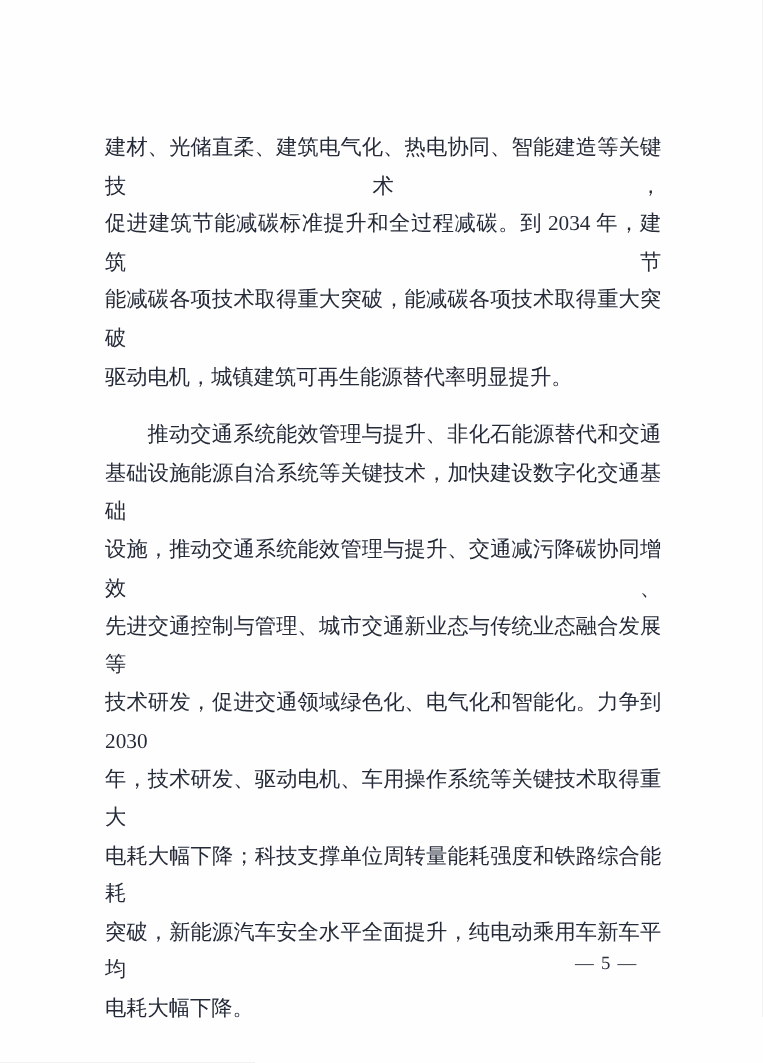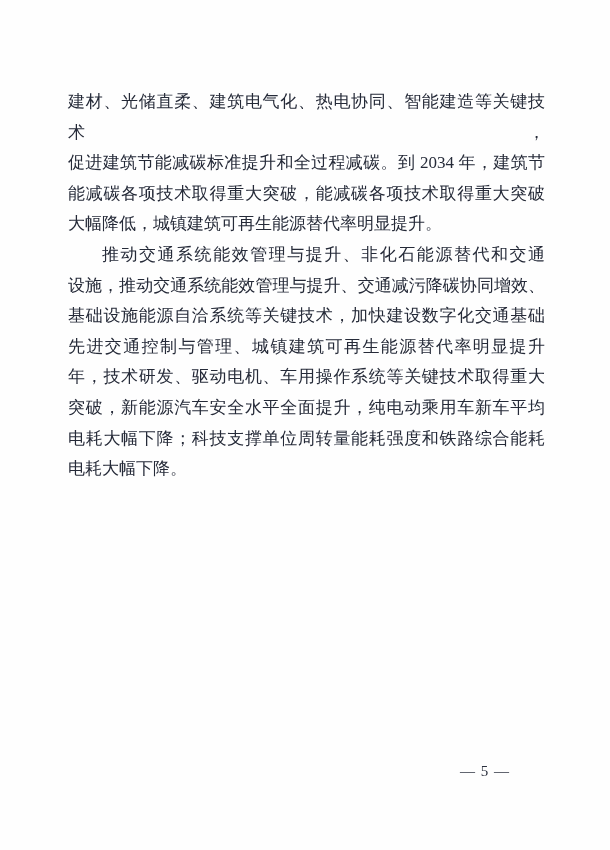--- a/index.html
+++ b/index.html
@@ -19,21 +19,21 @@
   .content {
     position: absolute;
     left: 68px;
     top: 87px;
     width: 477px;
     color: #252a38;
     font-size: 17px;
     line-height: 30.6px;
   }
   .paragraph {
-    margin: 0;
+    margin: 16px;
     padding: 0;
   }
   .line {
     text-align: justify;
     text-align-last: justify;
     text-justify: inter-character;
     white-space: normal;
   }
   .line.last {
     text-align-last: left;
@@ -53,27 +53,28 @@
 </style>
 </head>
 <body>
 
 <div class="page">
   <div class="content" id="content">
       <div class="paragraph">
         <div class="line">建材、光储直柔、建筑电气化、热电协同、智能建造等关键技术，</div>
         <div class="line">促进建筑节能减碳标准提升和全过程减碳。到 2034 年，建筑节</div>
         <div class="line">能减碳各项技术取得重大突破，能减碳各项技术取得重大突破</div>
-        <div class="line last">大幅降低，城镇建筑可再生能源替代率明显提升。</div>
+        <div class="line last">驱动电机，城镇建筑可再生能源替代率明显提升。</div>
       </div>
       <div class="paragraph">
         <div class="line indent">推动交通系统能效管理与提升、非化石能源替代和交通</div>
+        <div class="line">基础设施能源自洽系统等关键技术，加快建设数字化交通基础</div>
         <div class="line">设施，推动交通系统能效管理与提升、交通减污降碳协同增效、</div>
-        <div class="line">基础设施能源自洽系统等关键技术，加快建设数字化交通基础</div>
-        <div class="line">先进交通控制与管理、城镇建筑可再生能源替代率明显提升</div>
+        <div class="line">先进交通控制与管理、城市交通新业态与传统业态融合发展等</div>
+        <div class="line">技术研发，促进交通领域绿色化、电气化和智能化。力争到 2030</div>
         <div class="line">年，技术研发、驱动电机、车用操作系统等关键技术取得重大</div>
+        <div class="line">电耗大幅下降；科技支撑单位周转量能耗强度和铁路综合能耗</div>
         <div class="line">突破，新能源汽车安全水平全面提升，纯电动乘用车新车平均</div>
-        <div class="line">电耗大幅下降；科技支撑单位周转量能耗强度和铁路综合能耗</div>
         <div class="line last">电耗大幅下降。</div>
       </div>
     </div>
   <div class="page-number">— 5 —</div>
 </div>
 
 </body></html>

